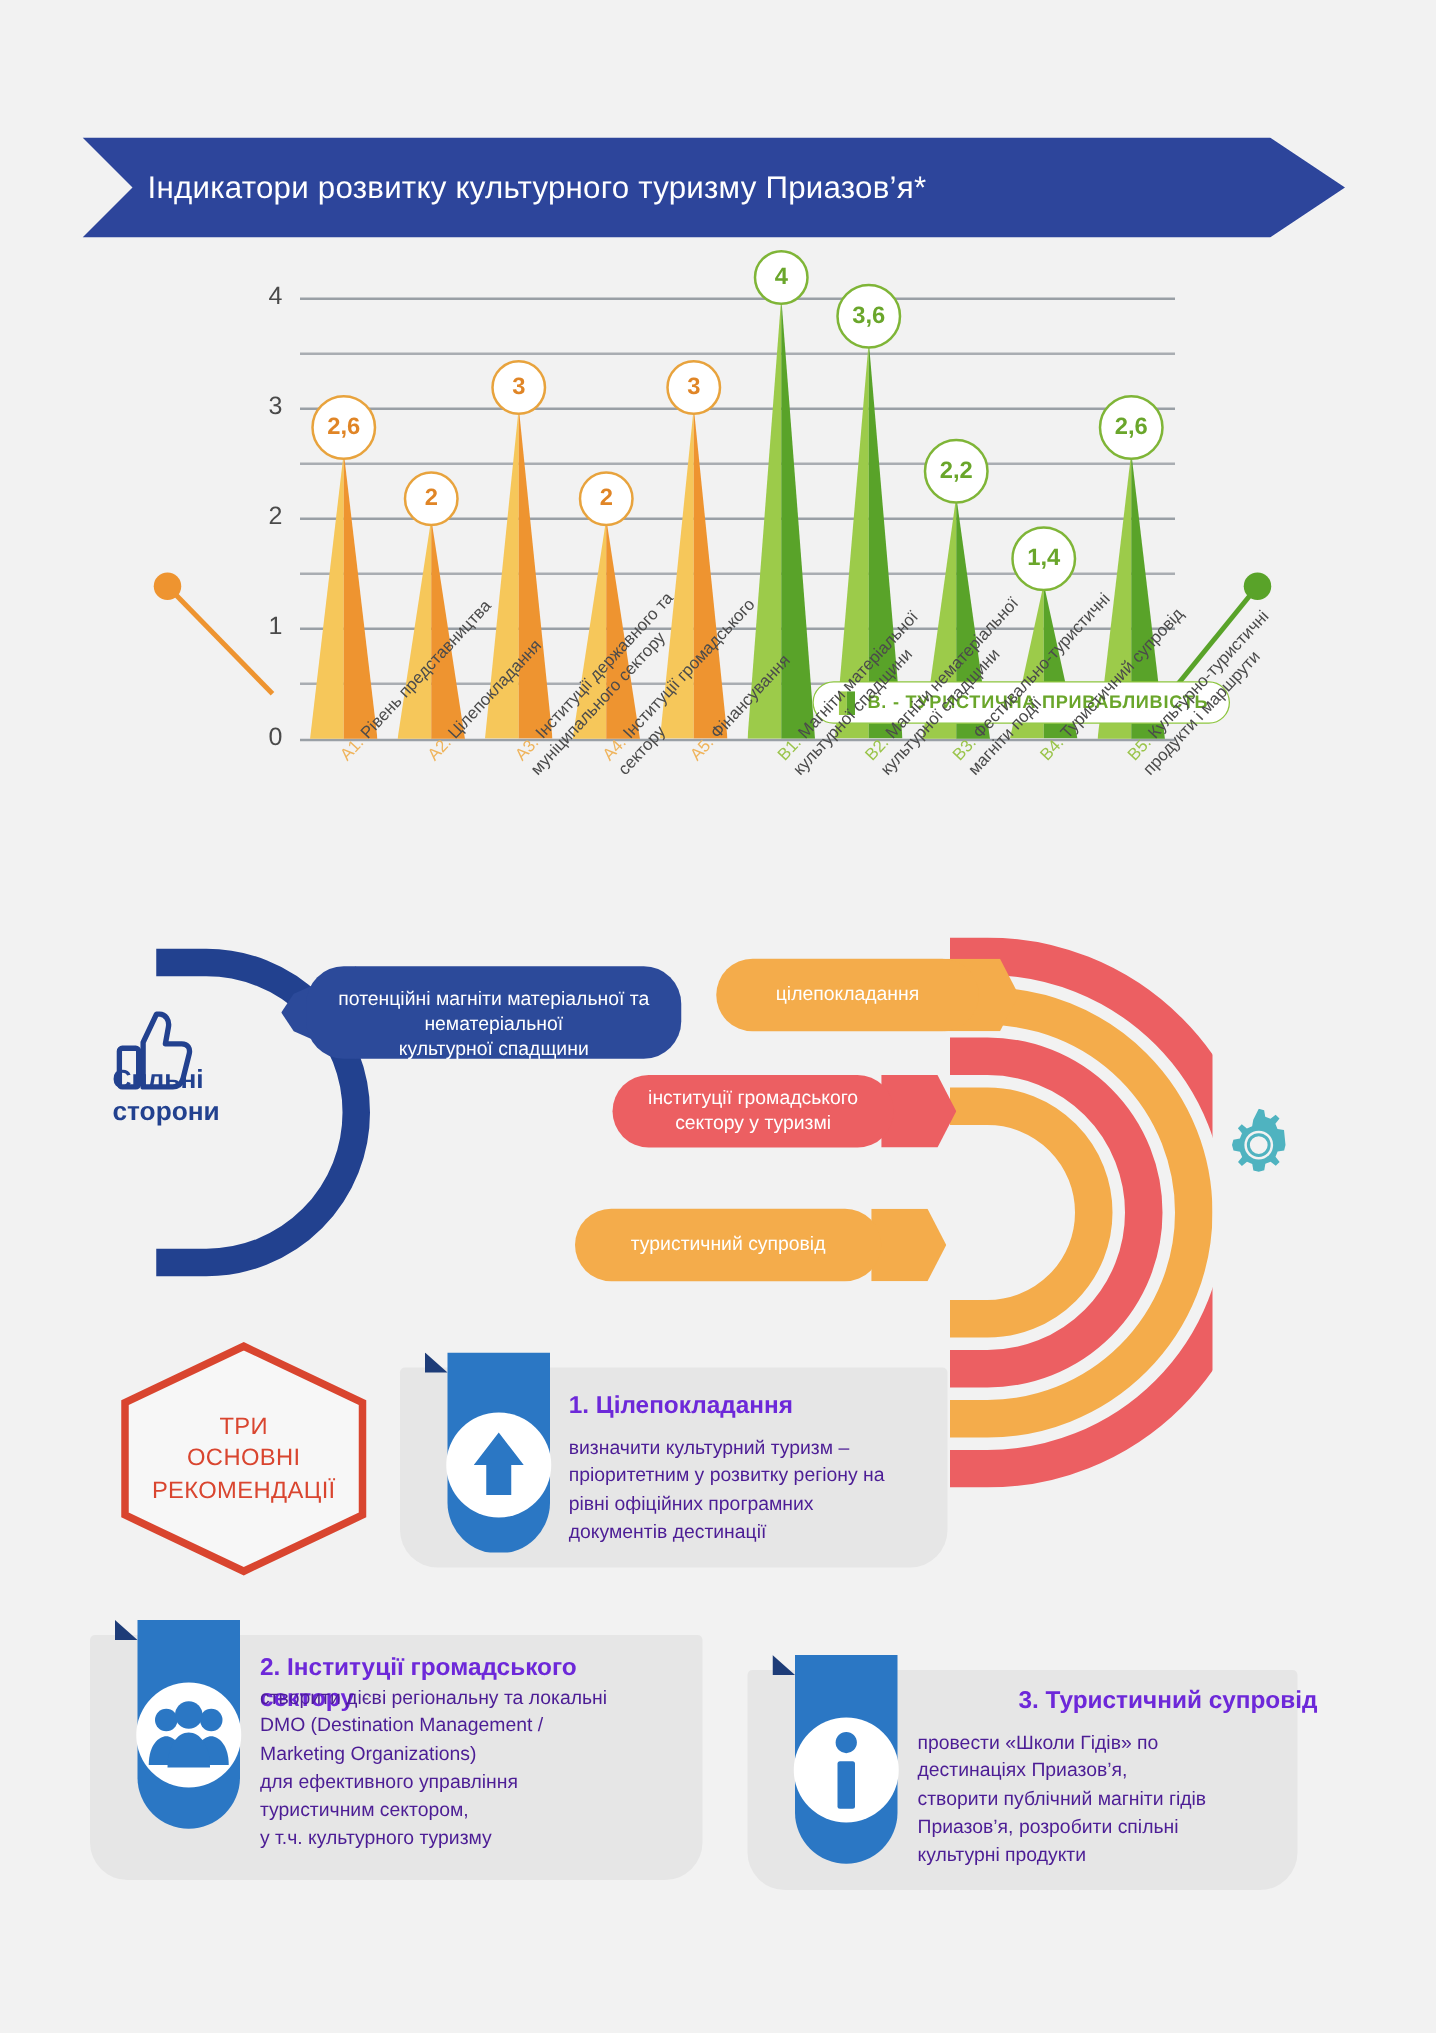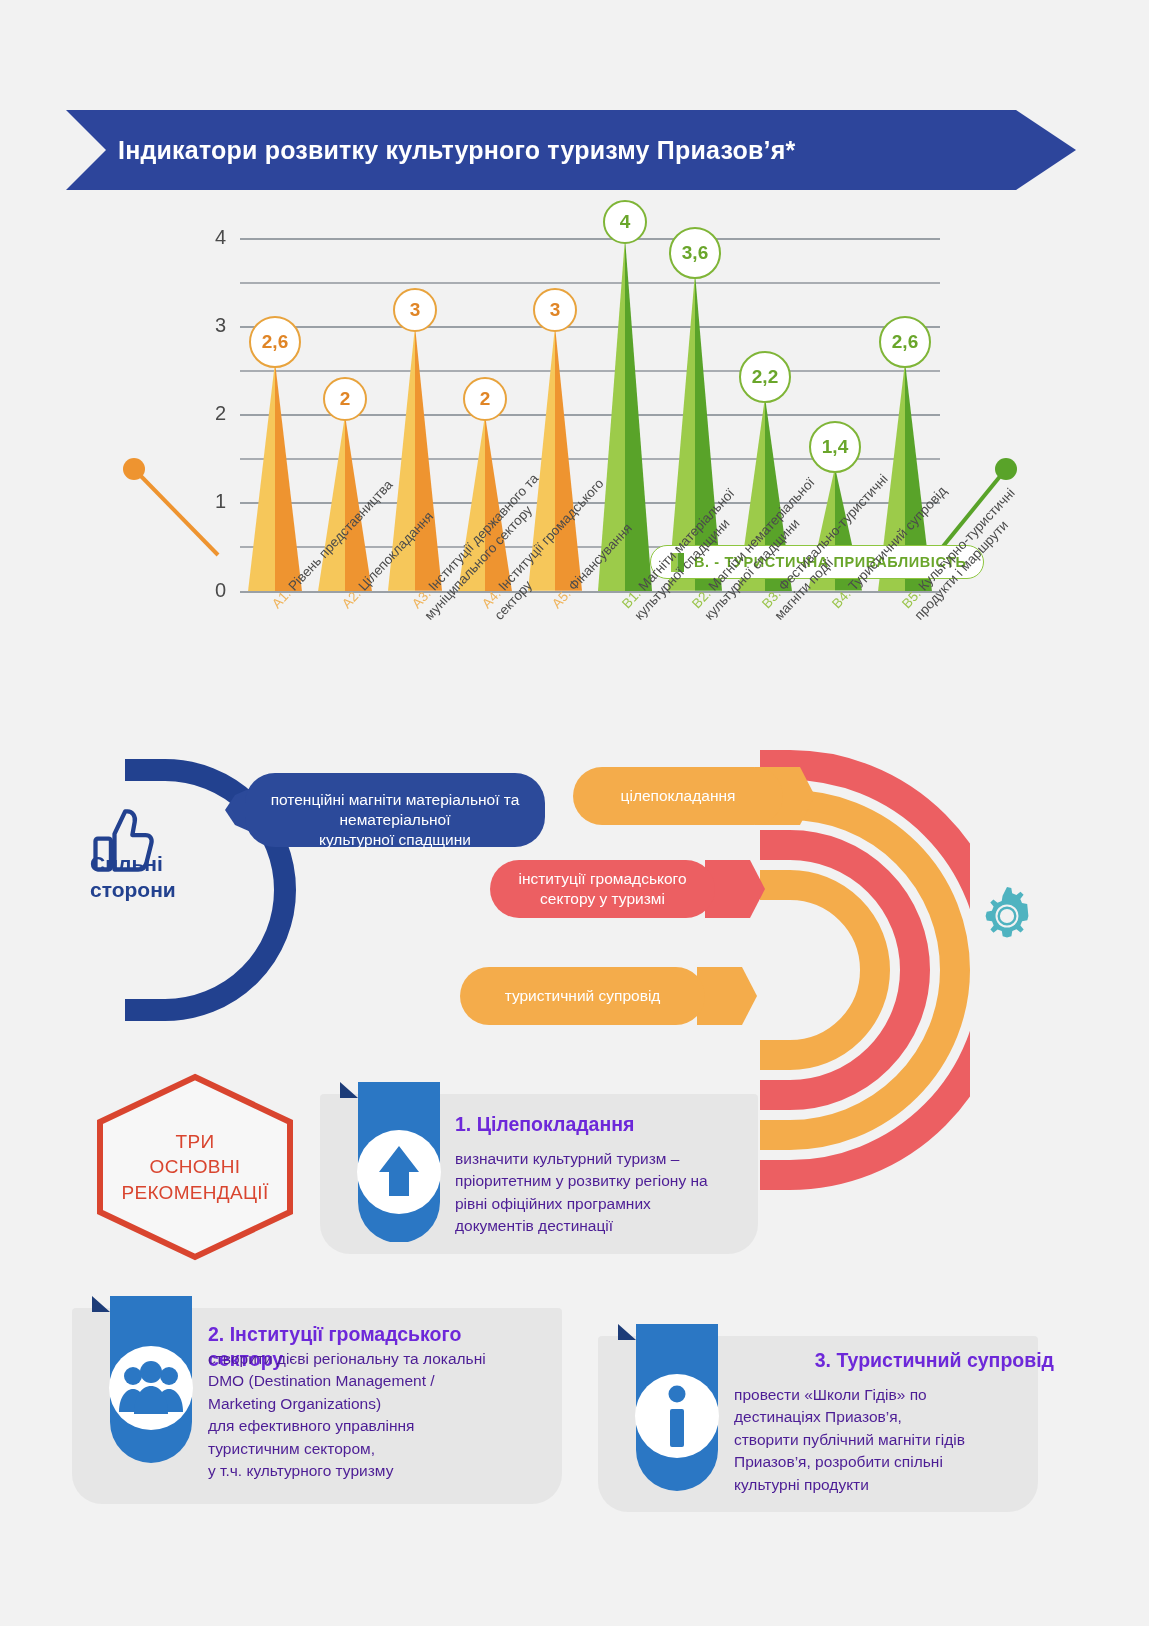--- a/index.html
+++ b/index.html
@@ -13,21 +13,21 @@
 
   
   .title-banner {
     position: absolute; left: 66px; top: 110px;
     width: 1010px; height: 80px;
   }
   .title-banner svg { position: absolute; inset: 0; }
   .title-text {
     position: absolute; left: 52px; top: 0; height: 80px;
     display: flex; align-items: center;
-    color: #ffffff; font-size: 25px; font-weight: bold;
+    color: #ffffff; font-size: 25px; font-weight: normal;
     letter-spacing: .2px; white-space: nowrap;
   }
 
   
   .chart-wrap { position: absolute; left: 0; top: 200px; width: 1149px; height: 560px; }
   .chart-plot {
     position: absolute; left: 240px; top: 38px;
     width: 700px; height: 355px;
   }
   .gridline { position: absolute; left: 0; width: 700px; height: 2px; background: #a9adb2; }

